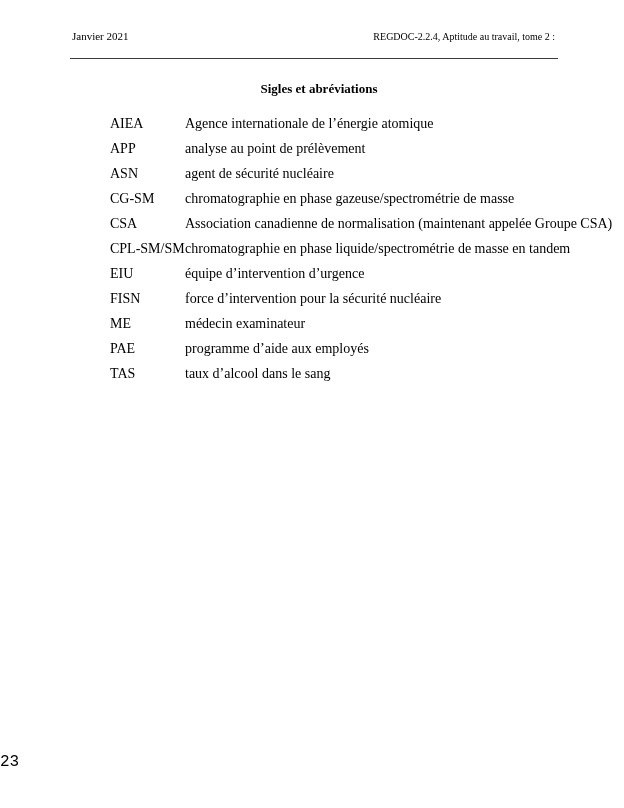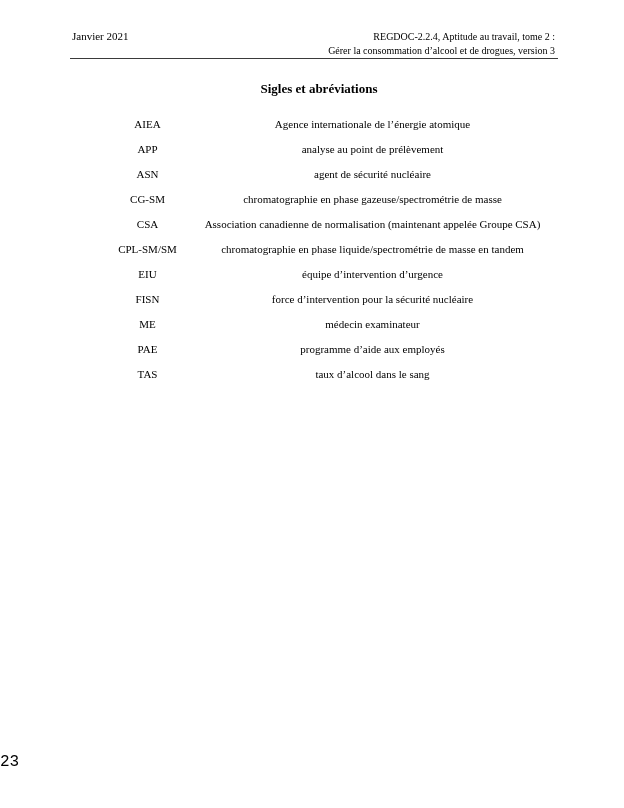--- a/index.html
+++ b/index.html
@@ -54,23 +54,22 @@
   .abbr-list {
     position: absolute;
     left: 110px;
     top: 117px;
     width: 450px;
   }
   .abbr-row {
     display: flex;
     align-items: flex-start;
     height: 25px;
-    font-size: 11px;
+    font-size: 14px;
     line-height: 14px;
-    text-align: center;
   }
   .abbr-term {
     width: 75px;
     flex-shrink: 0;
     white-space: nowrap;
   }
   .abbr-def {
     flex: 1;
     white-space: nowrap;
   }
@@ -87,21 +86,20 @@
 </style>
 </head>
 <body>
 
 <div class="page">
 
   <div class="header-date">Janvier 2021</div>
 
   <div class="header-right">
     <div>REGDOC-2.2.4, Aptitude au travail, tome 2 :</div>
-    <div>Gérer la consommation d’alcool et de drogues, version 3</div>
   </div>
 
   <div class="header-rule"></div>
 
   <div class="section-title">Sigles et abréviations</div>
 
   <div class="abbr-list">
     <div class="abbr-row">
       <div class="abbr-term">AIEA</div>
       <div class="abbr-def">Agence internationale de l’énergie atomique</div>

